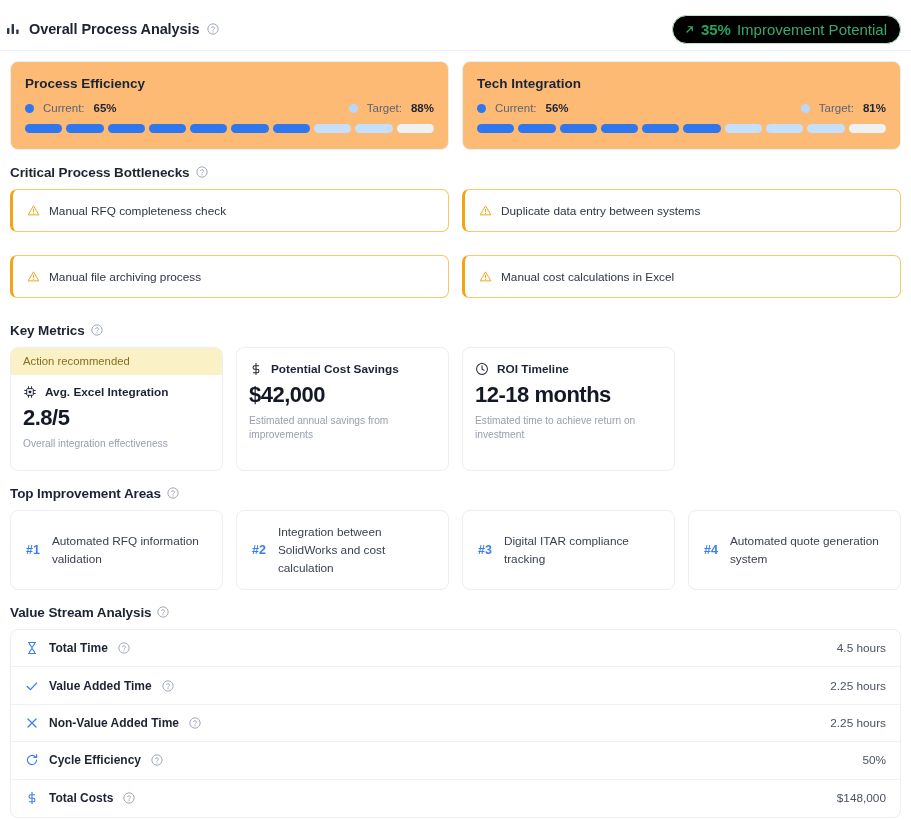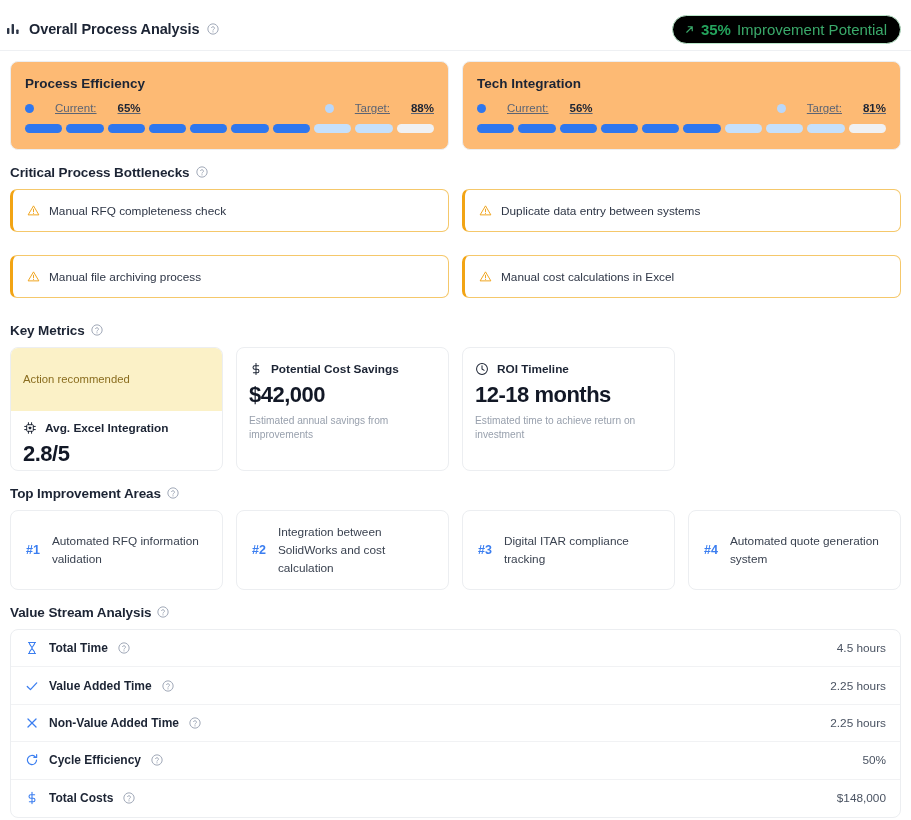--- a/index.html
+++ b/index.html
@@ -74,21 +74,21 @@
     margin-bottom: 11px;
   }
   .prog-legend {
     display: flex;
     align-items: center;
     justify-content: space-between;
     font-size: 11.5px;
     color: #5b6474;
     margin-bottom: 10px;
   }
-  .legend-item { display: flex; align-items: center; gap: 21px; text-decoration: underline; }
+  .legend-item { display: flex; align-items: center; gap: 9px; }
   .dot { width: 9px; height: 9px; border-radius: 50%; flex: none; }
   .dot.cur { background: #2f77ee; }
   .dot.tgt { background: #b9d7fa; }
   .legend-item b { font-weight: 700; color: #1c2434; }
   .segbar { display: flex; gap: 4px; }
   .seg { flex: 1; height: 9px; border-radius: 5px; background: #f0f1f3; }
   .seg.fill { background: #2f77ee; }
   .seg.target { background: #c6e0fb; }
 
   
@@ -113,21 +113,21 @@
     border: 1px solid #eceef1;
     border-radius: 8px;
     background: #fff;
     overflow: hidden;
     height: 124px;
     display: flex;
     flex-direction: column;
   }
   .metric-banner {
     font-size: 11.3px;
-    padding: 24px 12px;
+    padding: 6px 12px;
     line-height: 1.3;
   }
   .banner-warn { background: #fbf1c7; color: #8a6d1f; }
   .banner-danger { background: #fbdade; color: #b0384a; }
   .metric-body { padding: 10px 12px 0 12px; }
   .metric-head {
     display: flex;
     align-items: flex-start;
     gap: 8px;
     margin-bottom: 6px;

